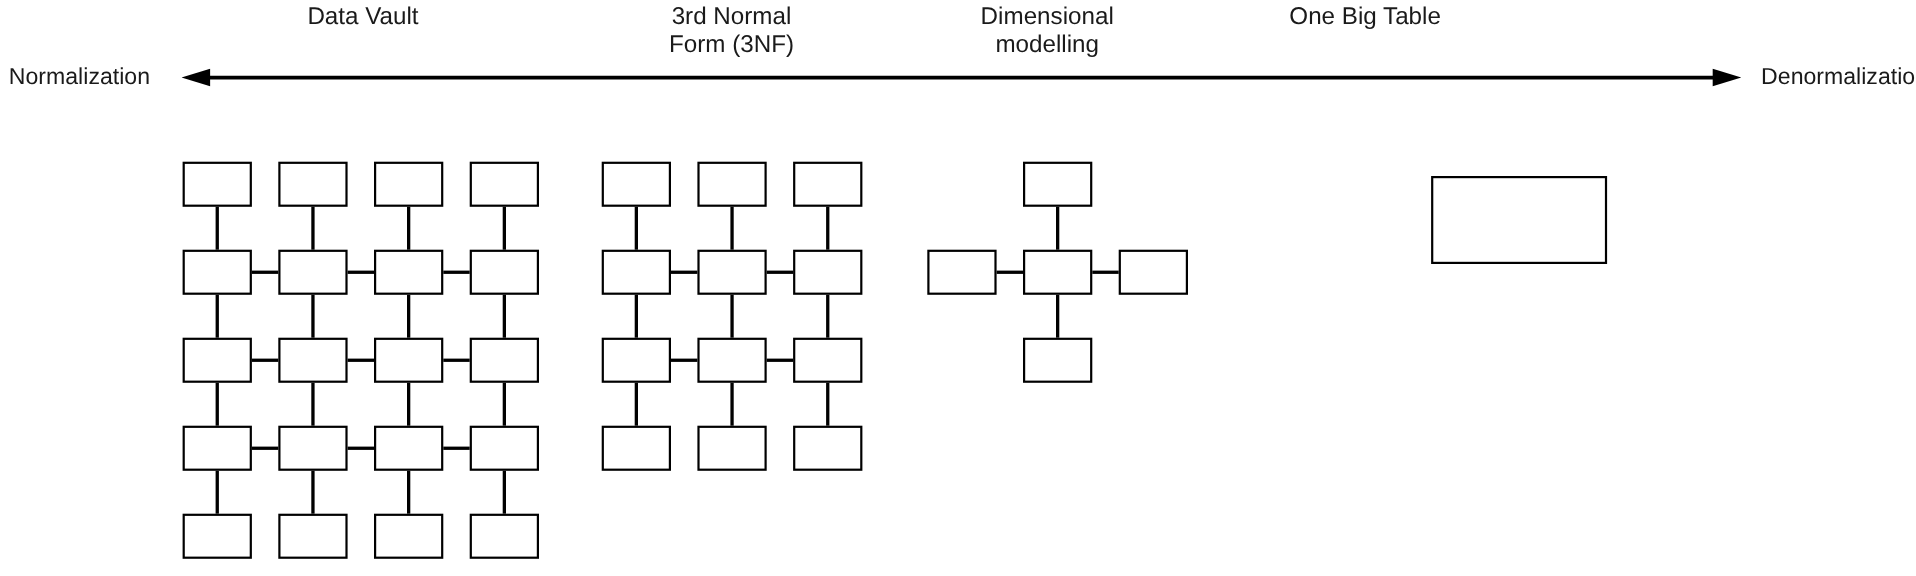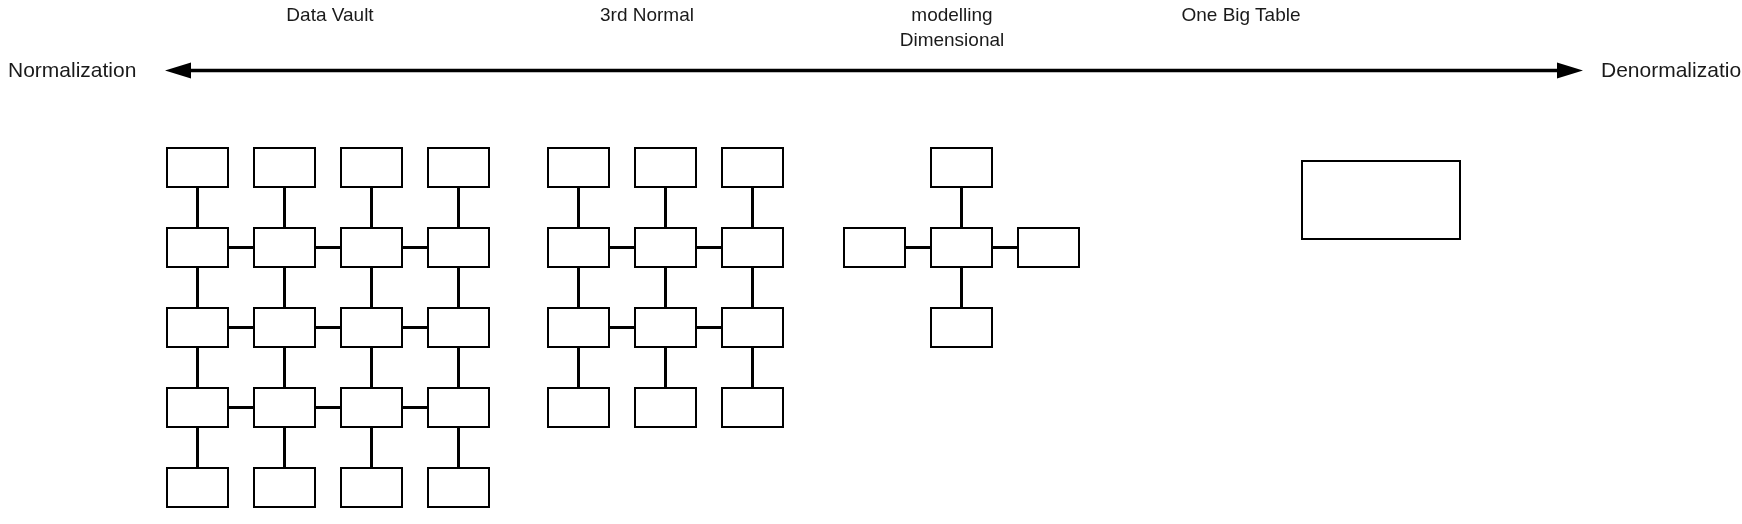--- a/index.html
+++ b/index.html
@@ -29,21 +29,21 @@
     color: #1a1a1a;
   }
   .axis-label.left  { left: 8px;  top: 57px; }
   .axis-label.right { left: 1601px; top: 57px; }
 
   .approach-label {
     position: absolute;
     top: 2px;
     width: 260px;
     text-align: center;
-    font-size: 19px;
+    font-size: 22px;
     line-height: 25px;
     color: #1a1a1a;
   }
 
   .spectrum-arrow {
     position: absolute;
     left: 165px;
     top: 62px;
     width: 1418px;
     height: 17px;
@@ -77,27 +77,28 @@
   <svg class="spectrum-arrow" viewBox="0 0 1418 17">
     <line x1="22" y1="8.5" x2="1396" y2="8.5" stroke="#000000" stroke-width="3.4"></line>
     <polygon points="0,8.5 26,0.5 26,16.5" fill="#000000"></polygon>
     <polygon points="1418,8.5 1392,0.5 1392,16.5" fill="#000000"></polygon>
   </svg>
 
   <div class="approach-label" style="left:200px;">
     <div>Data Vault</div>
   </div>
 
-  <div class="approach-label" style="left:517px;">
+  <div class="approach-label" style="left:535px;">
     <div>3rd Normal</div>
+    <div>Form (3NF)</div>
   </div>
 
   <div class="approach-label" style="left:822px;">
+    <div>Dimensional</div>
     <div>modelling</div>
-    <div>Dimensional</div>
   </div>
 
   <div class="approach-label" style="left:1111px;text-align:center;">
     <div>One Big Table</div>
   </div>
 
   <div class="group" id="schema-data-vault">
       <div class="schema-box" style="left: 166px; top: 147px; width: 63px; height: 41px;"></div>
       <div class="schema-box" style="left: 253px; top: 147px; width: 63px; height: 41px;"></div>
       <div class="schema-box" style="left: 340px; top: 147px; width: 63px; height: 41px;"></div>

